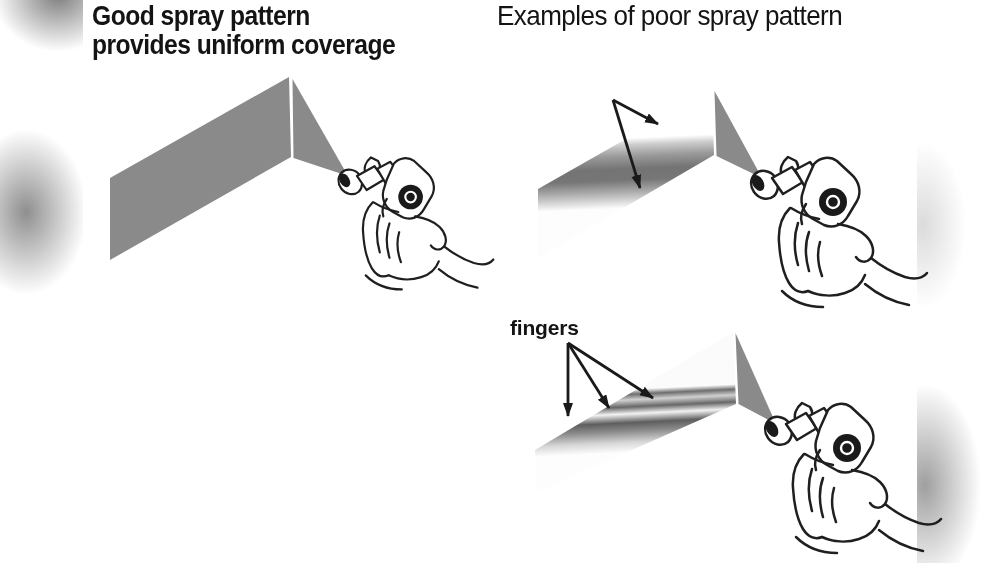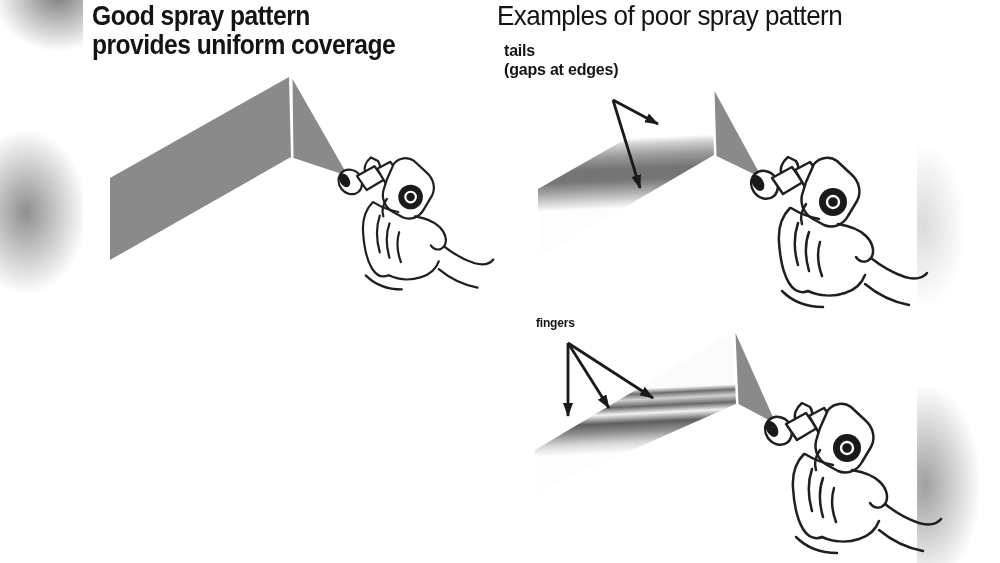--- a/index.html
+++ b/index.html
@@ -34,22 +34,22 @@
   .title-poor{
     position:absolute;left:497px;top:1px;
     font-size:28px;line-height:30px;font-weight:400;letter-spacing:-0.6px;
     transform:scaleX(.93);transform-origin:0 0;white-space:nowrap;
   }
   .label-tails{
     position:absolute;left:504px;top:41px;
     font-size:16px;line-height:19px;font-weight:700;letter-spacing:-0.2px;white-space:nowrap;
   }
   .label-fingers{
-    position:absolute;left:536px;top:316px;
-    font-size:12px;font-weight:700;letter-spacing:-0.2px;white-space:nowrap;
+    position:absolute;left:510px;top:316px;
+    font-size:21px;font-weight:700;letter-spacing:-0.2px;white-space:nowrap;
   }
 </style>
 </head>
 <body>
 
 <div class="stage">
 
   <div class="edge left"></div>
   <div class="edge right"></div>
 
@@ -133,21 +133,17 @@
       </g>
     </svg>
 
     <div class="title-good">
       <div>Good spray pattern</div>
       <div>provides uniform coverage</div>
     </div>
 
     <div class="title-poor">Examples of poor spray pattern</div>
 
-    <div class="label-tails">
-      <div>tails</div>
-      <div>(gaps at edges)</div>
-    </div>
 
     <div class="label-fingers">fingers</div>
 
   </div>
 </div>
 
 </body></html>

